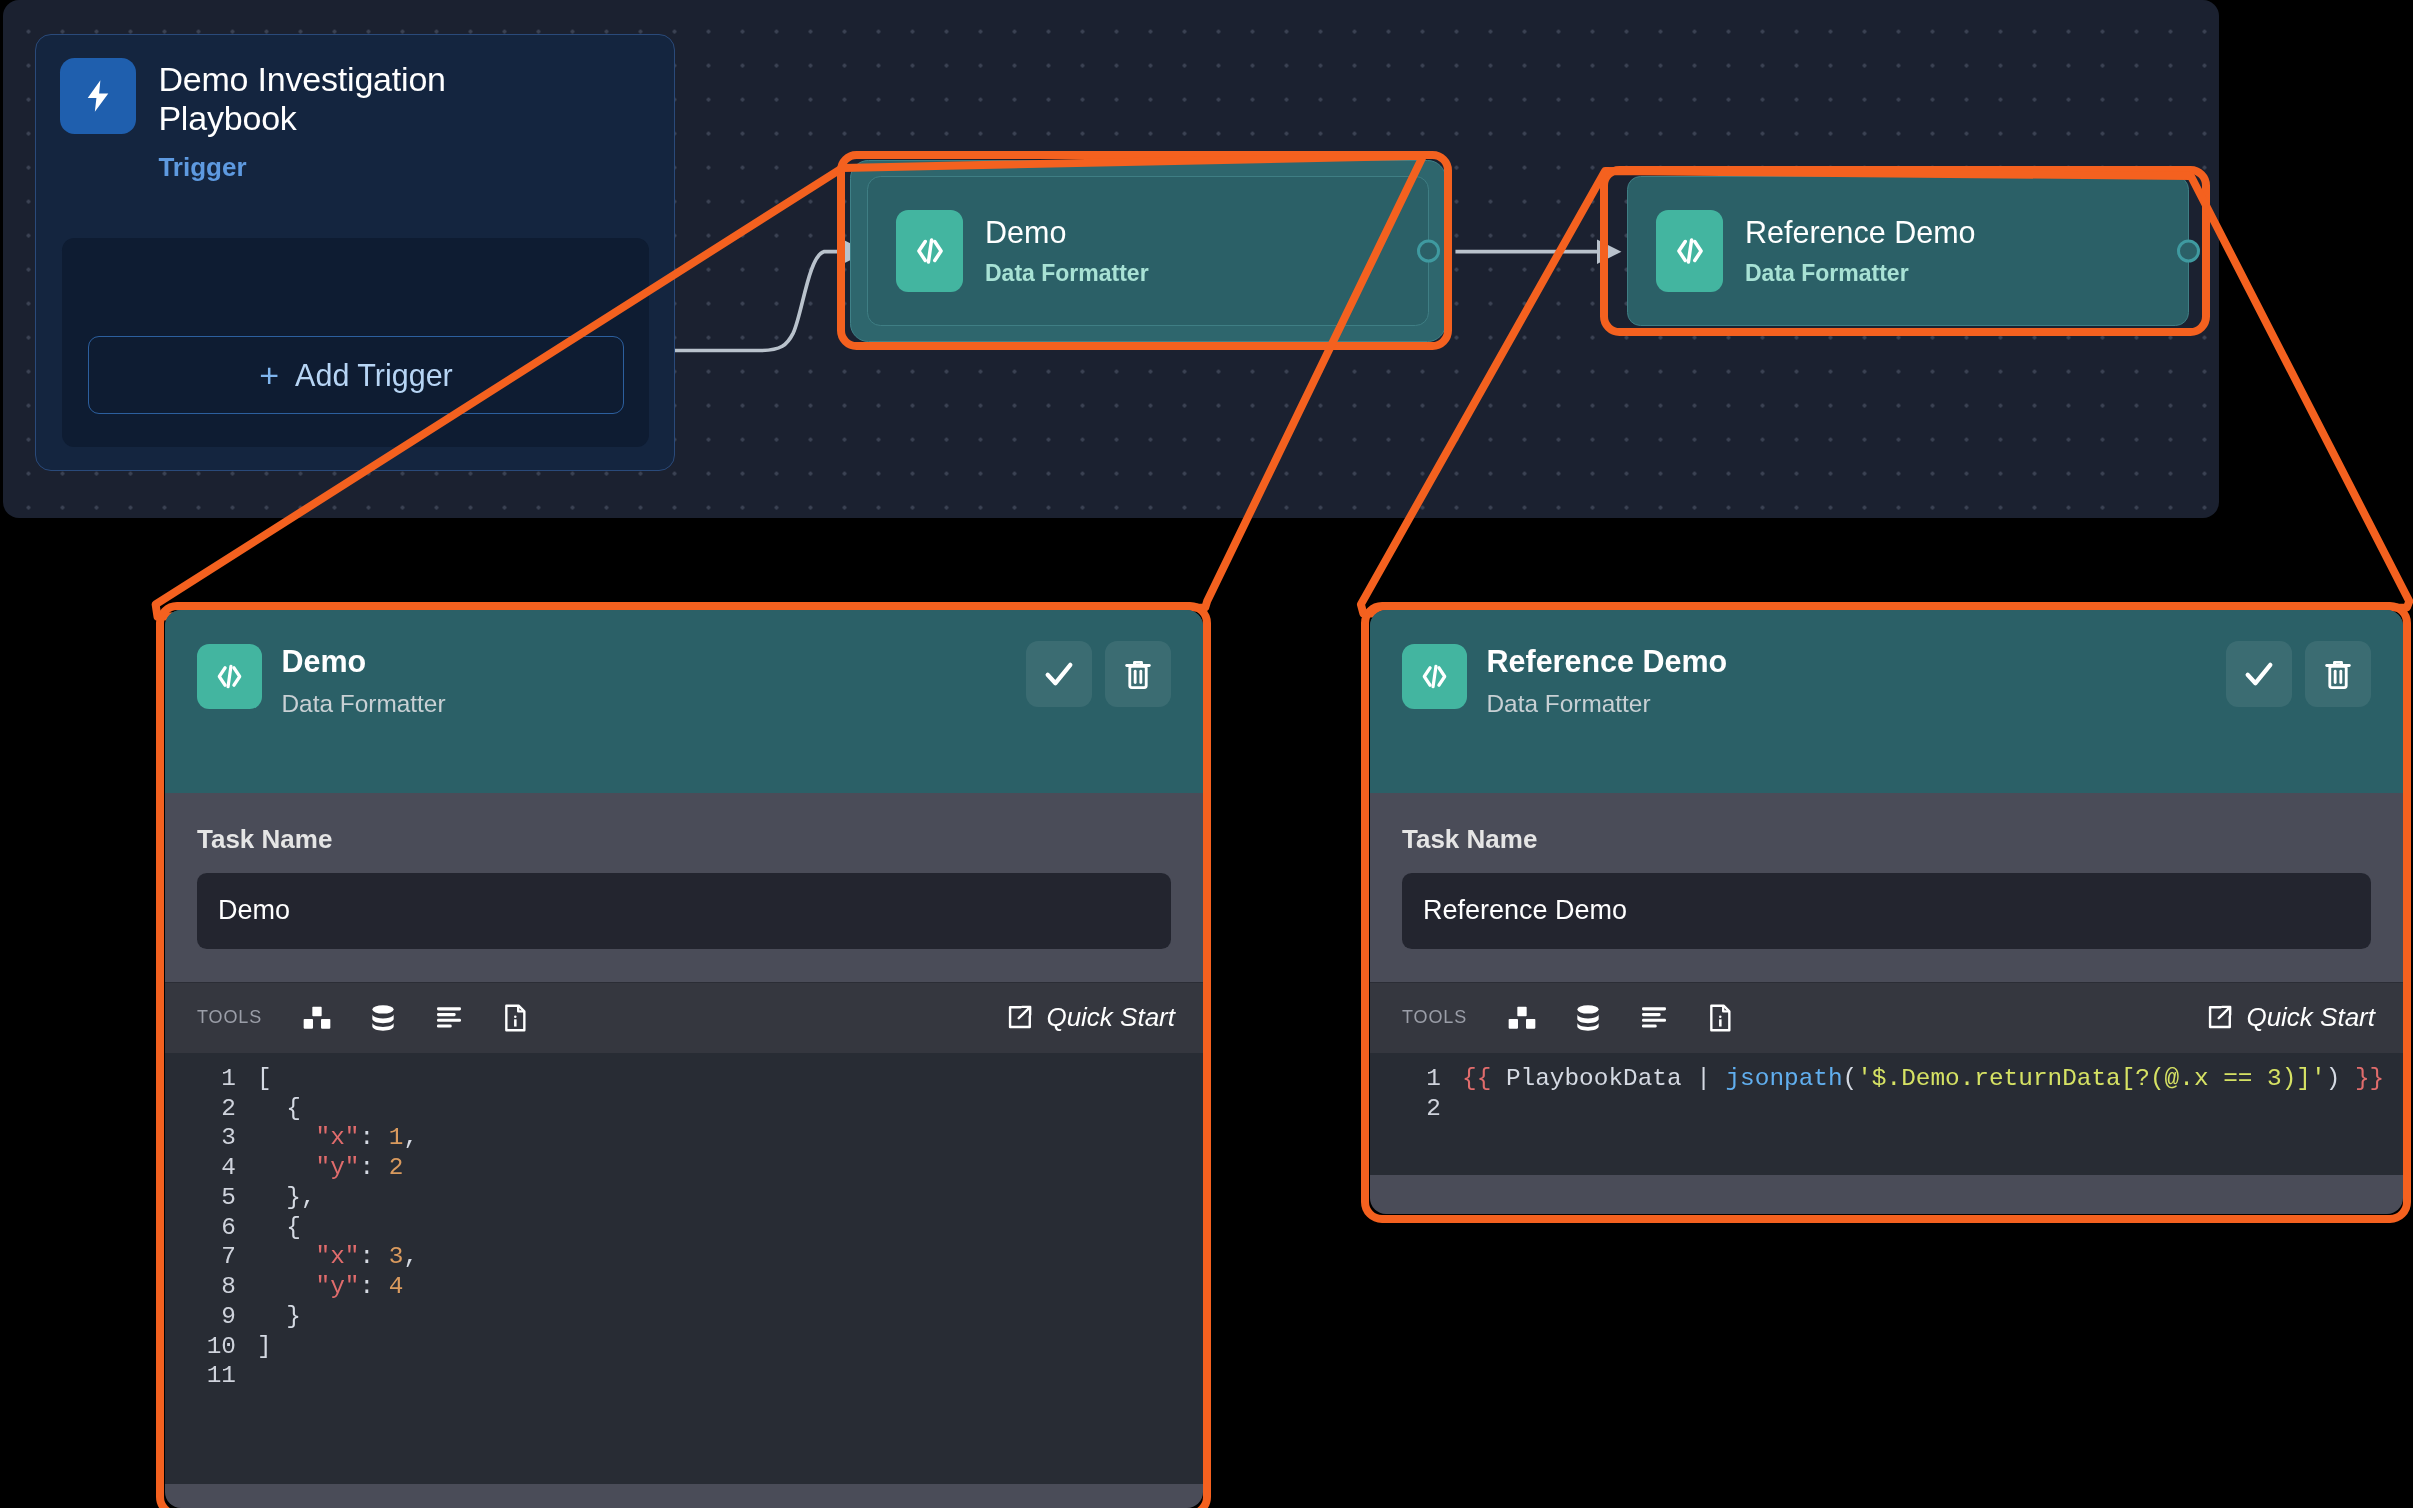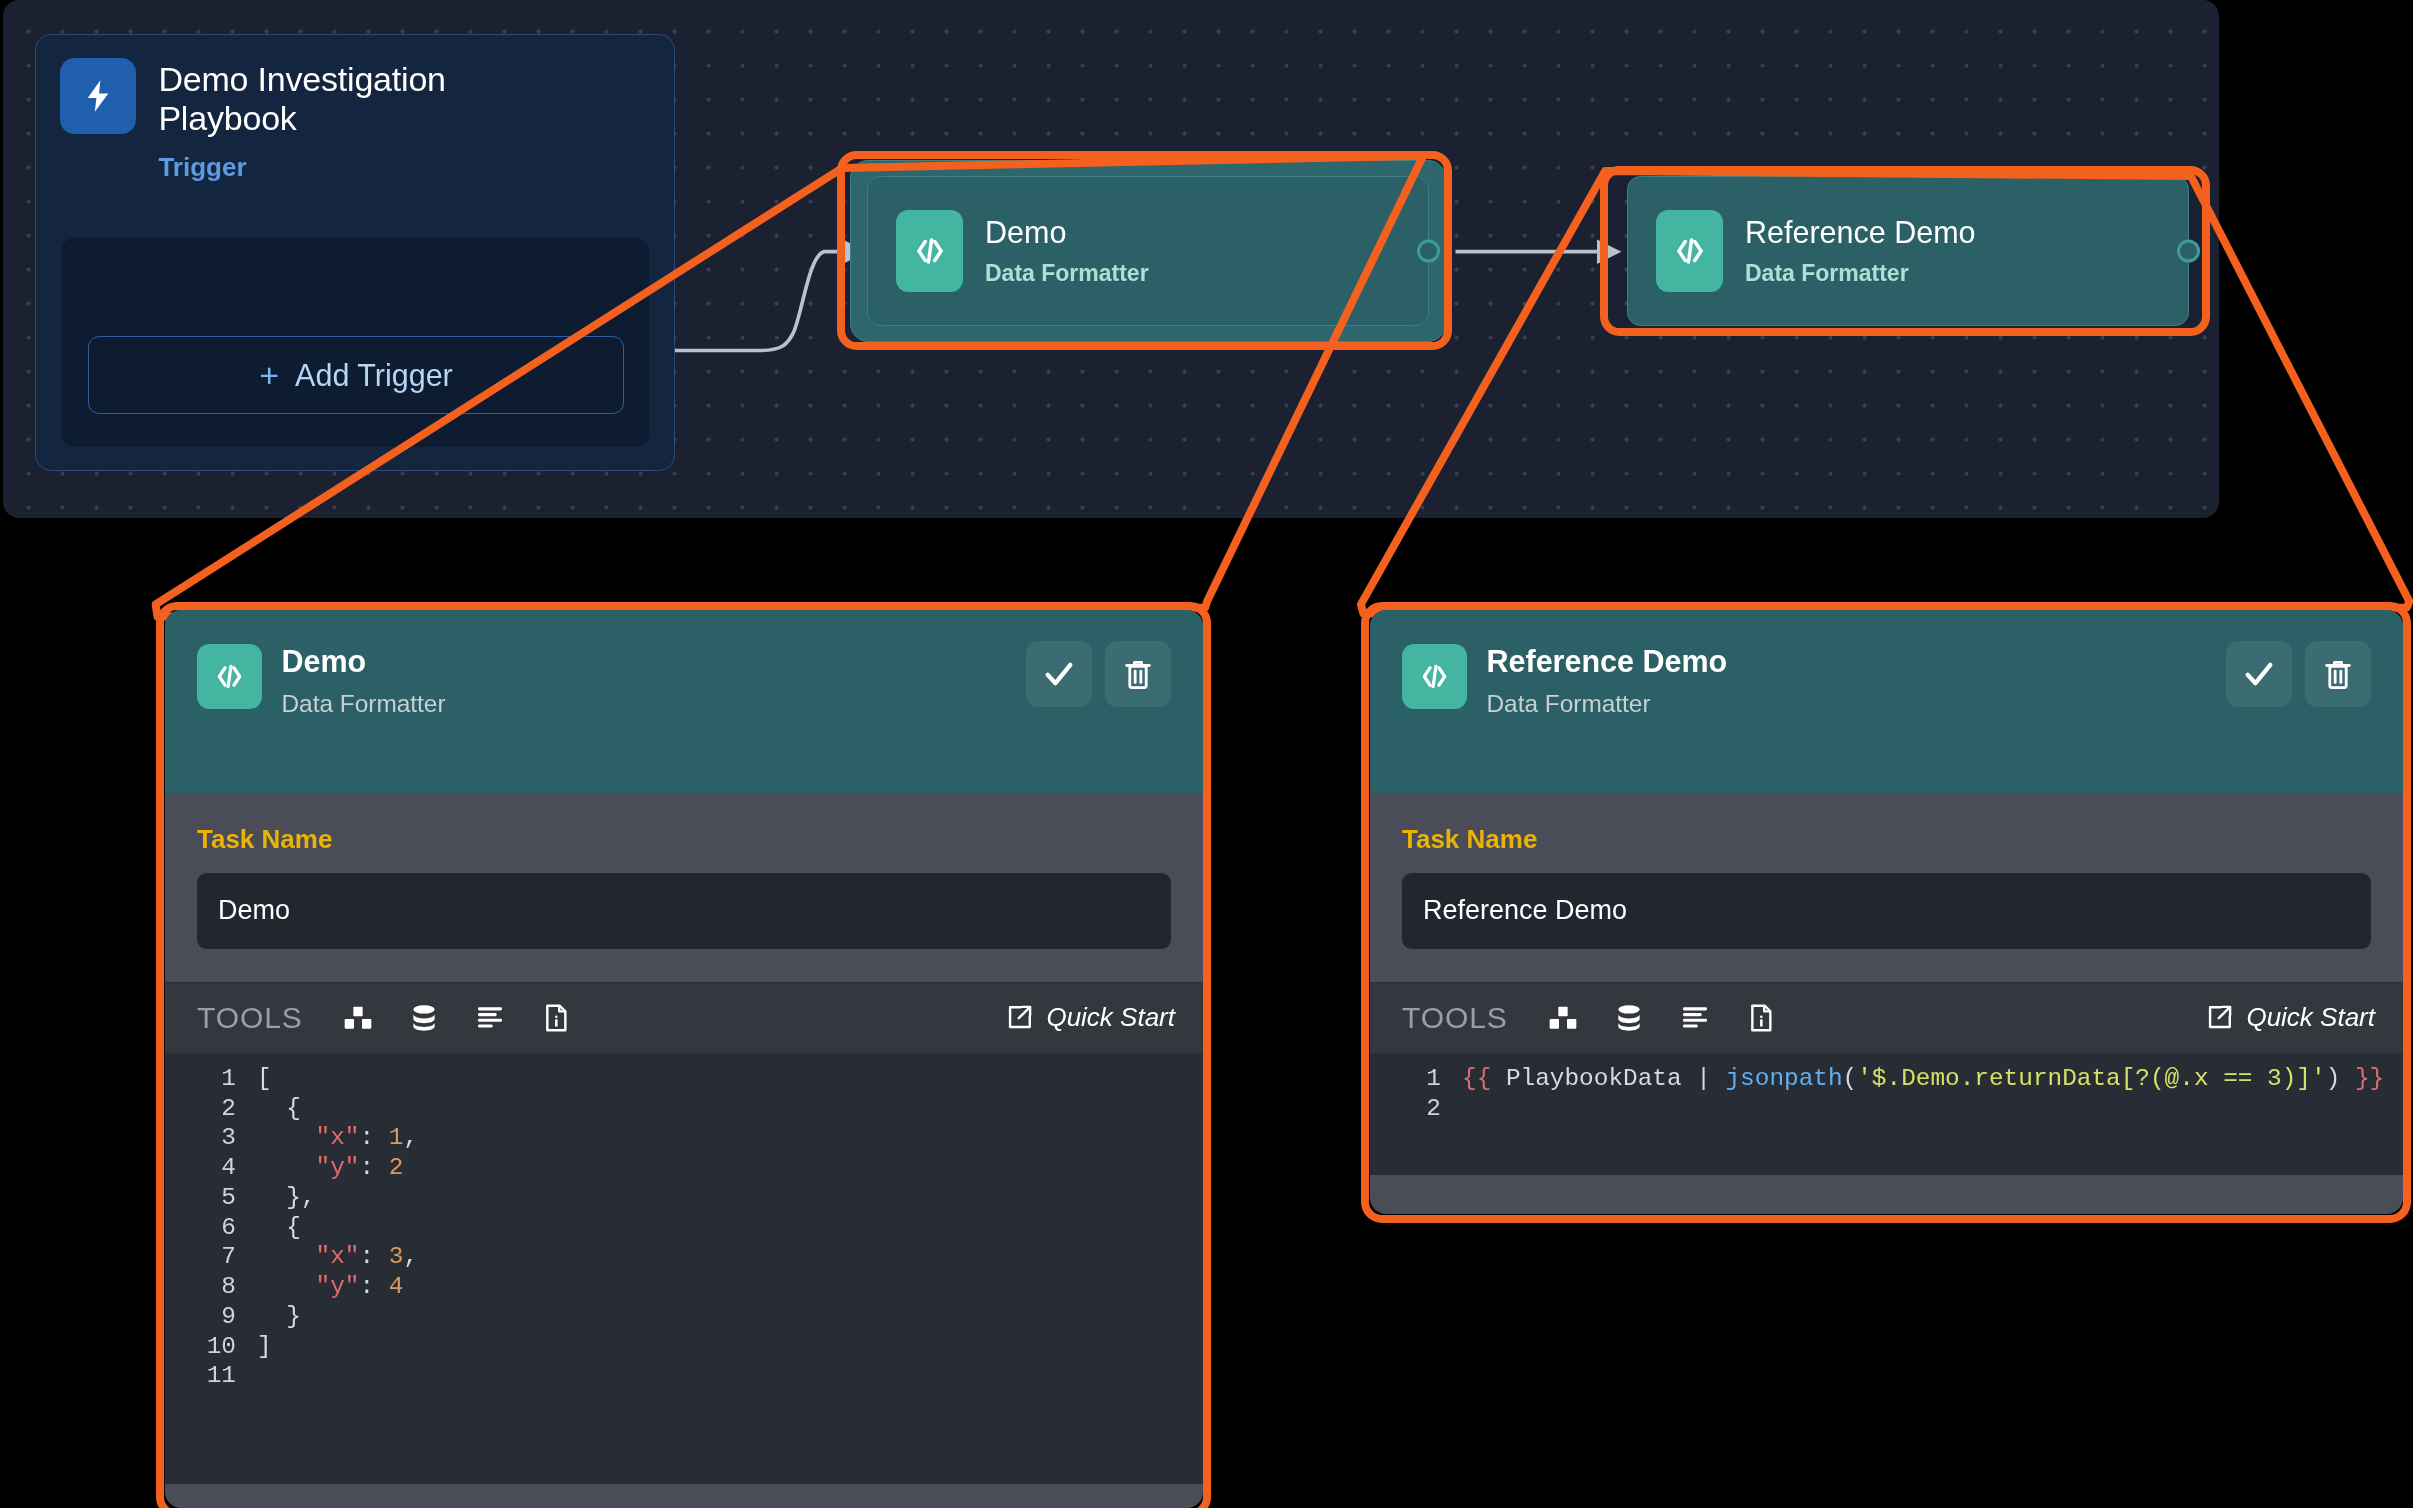--- a/index.html
+++ b/index.html
@@ -139,33 +139,33 @@
   .ph-sub { color: #c8d0d4; font-size: 24.4px; margin-top: 11px; }
   .ph-actions { position: absolute; right: 32px; top: 30.5px; display: flex; gap: 13.4px; }
   .ph-btn {
     width: 66px; height: 66px; border-radius: 12.2px;
     background: rgba(255,255,255,0.08);
     display: flex; align-items: center; justify-content: center;
   }
   .ph-btn svg { width: 34px; height: 34px; }
 
   .panel-form { background: #4a4c58; padding: 30.5px 32px 33px 32px; }
-  .field-label { color: #eab308; font-size: 26px; font-weight: 700; }
+  .field-label { color: #e5e5e5; font-size: 26px; font-weight: 700; }
   .field-input {
     margin-top: 18.3px; height: 76px; border-radius: 9.8px;
     background: #23252f; display: flex; align-items: center;
     padding-left: 21px;
   }
   .field-value { color: #ffffff; font-size: 27px; }
 
   .tools-bar {
     background: #35373f; height: 71px; display: flex; align-items: center;
     padding: 0 28px 0 32px; border-top: 1.2px solid #2b2d35;
   }
-  .tools-label { color: #9b9ea8; font-size: 30px; letter-spacing: 0.9px; }
+  .tools-label { color: #9b9ea8; font-size: 18px; letter-spacing: 0.9px; }
   .tools-icons { display: flex; align-items: center; gap: 32px; margin-left: 38px; }
   .tool-icon { width: 34px; height: 34px; display: flex; align-items: center; justify-content: center; }
   .tool-icon svg { width: 32px; height: 32px; }
   .quick-start { margin-left: auto; display: flex; align-items: center; gap: 12.2px; font-style: italic; }
   .quick-start svg { width: 29px; height: 29px; }
   .quick-start-label { color: #ffffff; font-size: 26px; }
 
   
   .editor {
     background: #282c34; flex: 1 1 auto;

